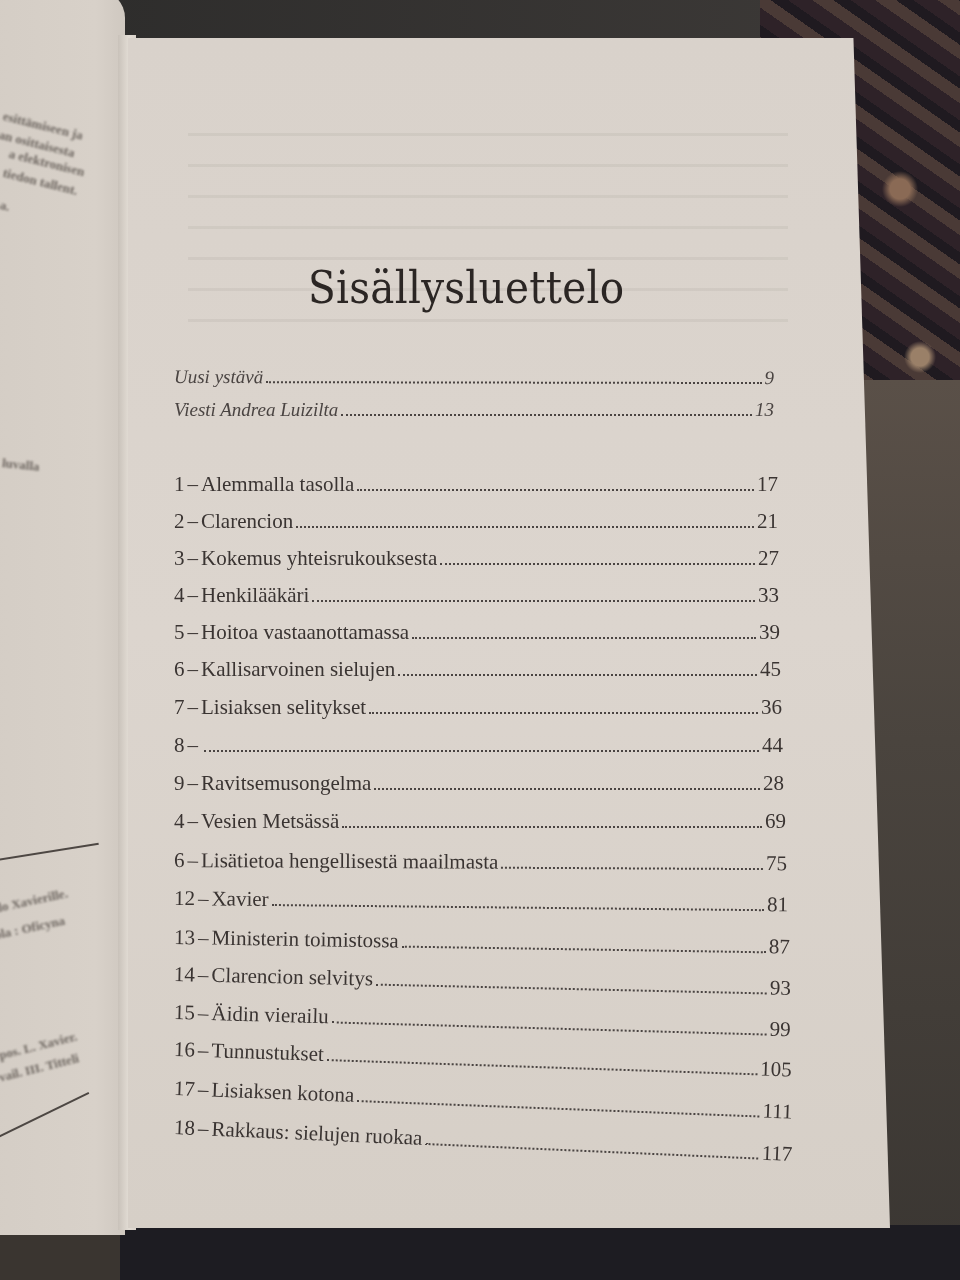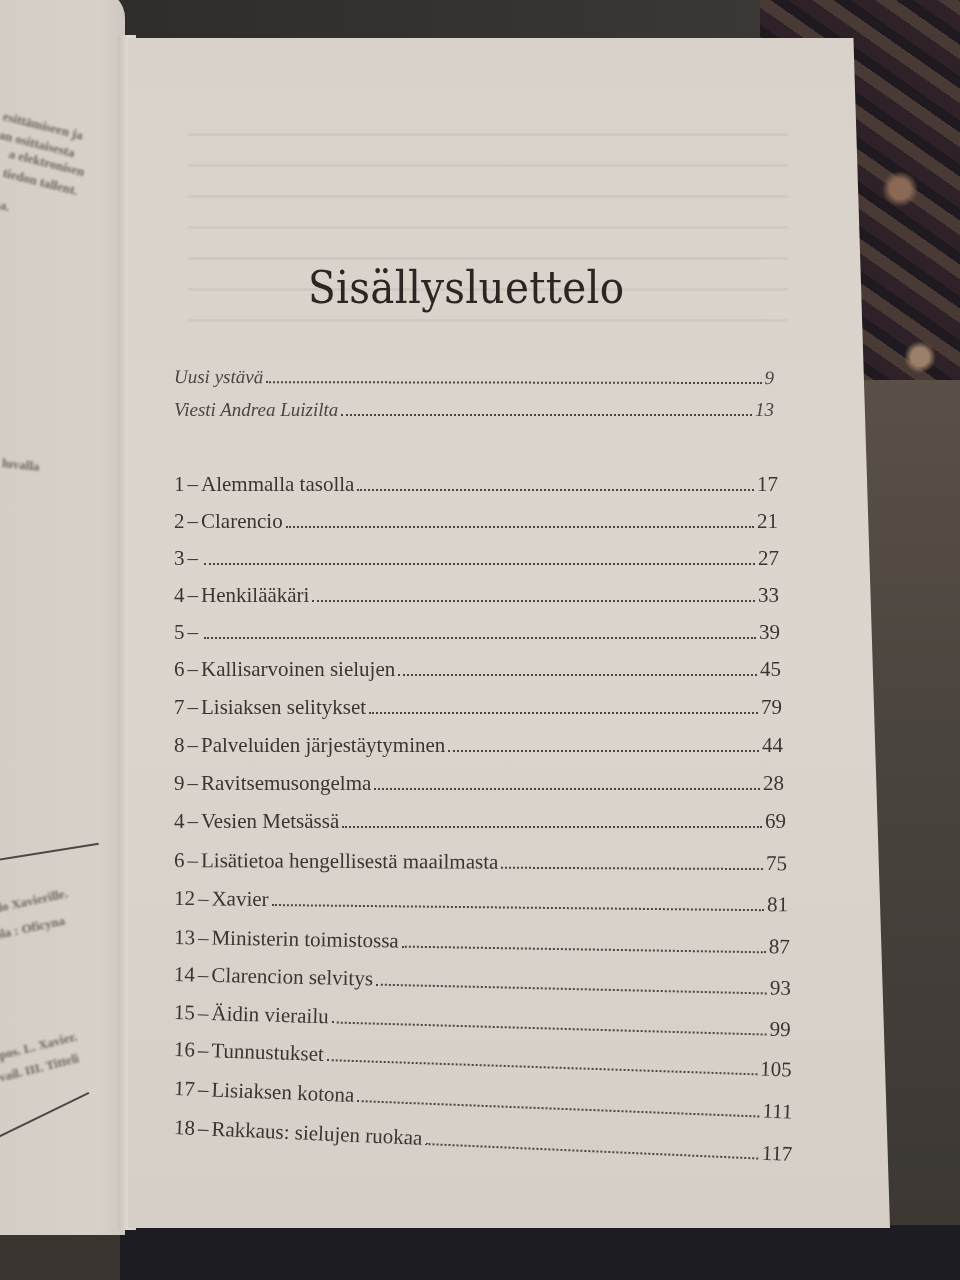--- a/index.html
+++ b/index.html
@@ -140,61 +140,62 @@
   <div class="toc-row" style="left:174px;top:472px;width:604px">
     <span class="toc-num">1</span>
       <span class="toc-dash">–</span>
     <span class="toc-text">Alemmalla tasolla</span>
     <span class="toc-dots"></span>
     <span class="toc-page">17</span>
   </div>
   <div class="toc-row" style="left:174px;top:509px;width:604px">
     <span class="toc-num">2</span>
       <span class="toc-dash">–</span>
-    <span class="toc-text">Clarencio</span>
+    <span class="toc-text">Clarencion</span>
     <span class="toc-dots"></span>
     <span class="toc-page">21</span>
   </div>
   <div class="toc-row" style="left:174px;top:546px;width:605px">
     <span class="toc-num">3</span>
       <span class="toc-dash">–</span>
+    <span class="toc-text">Kokemus yhteisrukouksesta</span>
     <span class="toc-dots"></span>
     <span class="toc-page">27</span>
   </div>
   <div class="toc-row" style="left:174px;top:583px;width:605px">
     <span class="toc-num">4</span>
       <span class="toc-dash">–</span>
     <span class="toc-text">Henkilääkäri</span>
     <span class="toc-dots"></span>
     <span class="toc-page">33</span>
   </div>
   <div class="toc-row" style="left:174px;top:620px;width:606px">
     <span class="toc-num">5</span>
       <span class="toc-dash">–</span>
+    <span class="toc-text">Hoitoa vastaanottamassa</span>
     <span class="toc-dots"></span>
     <span class="toc-page">39</span>
   </div>
   <div class="toc-row" style="left:174px;top:657px;width:607px">
     <span class="toc-num">6</span>
       <span class="toc-dash">–</span>
     <span class="toc-text">Kallisarvoinen sielujen</span>
     <span class="toc-dots"></span>
     <span class="toc-page">45</span>
   </div>
   <div class="toc-row" style="left:174px;top:695px;width:608px">
     <span class="toc-num">7</span>
       <span class="toc-dash">–</span>
     <span class="toc-text">Lisiaksen selitykset</span>
     <span class="toc-dots"></span>
-    <span class="toc-page">79</span>
+    <span class="toc-page">36</span>
   </div>
   <div class="toc-row" style="left:174px;top:733px;width:609px">
     <span class="toc-num">8</span>
       <span class="toc-dash">–</span>
-    <span class="toc-text">Palveluiden järjestäytyminen</span>
     <span class="toc-dots"></span>
     <span class="toc-page">44</span>
   </div>
   <div class="toc-row" style="left:174px;top:771px;width:610px">
     <span class="toc-num">9</span>
       <span class="toc-dash">–</span>
     <span class="toc-text">Ravitsemusongelma</span>
     <span class="toc-dots"></span>
     <span class="toc-page">28</span>
   </div>

